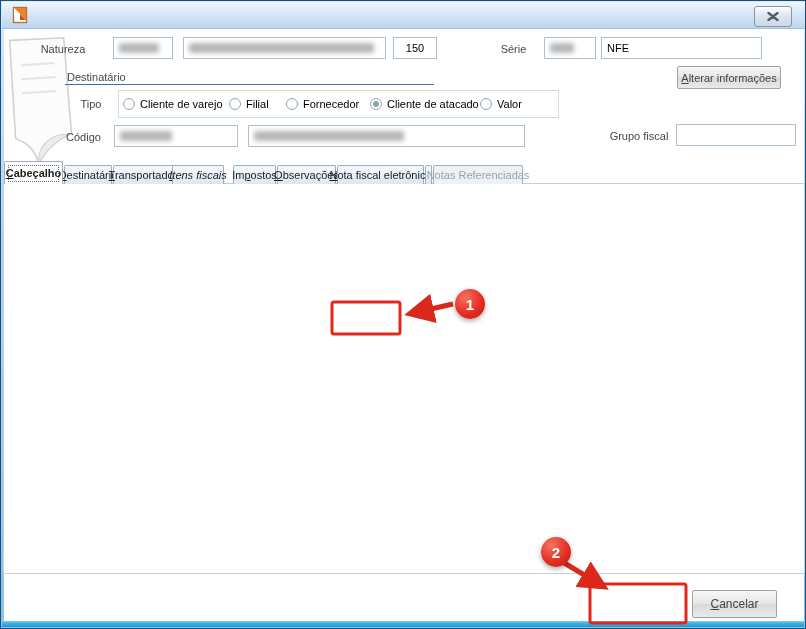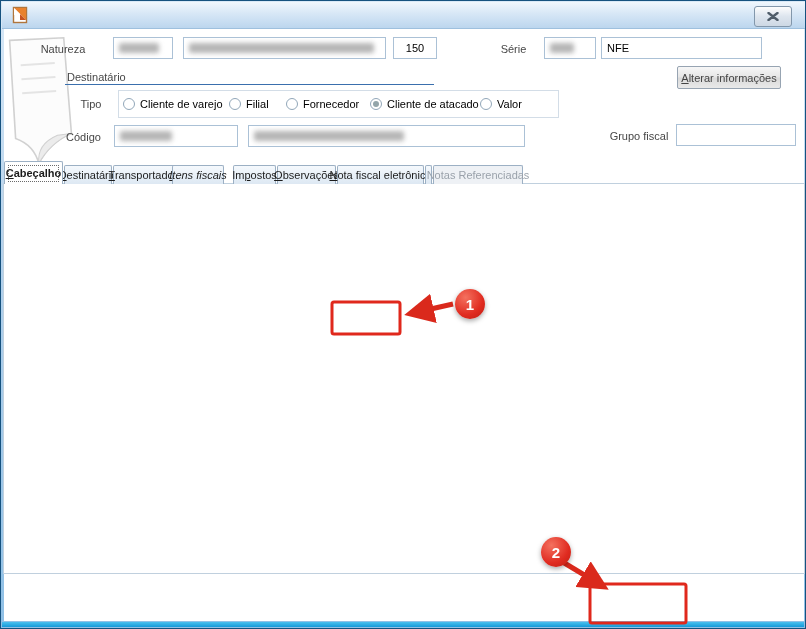--- a/index.html
+++ b/index.html
@@ -359,20 +359,23 @@
         <div class="tcell" style="flex:1;border-right:none;"></div>
       </div>
     </div>
     <div class="scrollbar">
       <div class="sb-btn">
         <span class="chev up"></span>
       </div>
     </div>
   </div>
 
+  <div class="btn" style="left:691px;top:589px;width:85px;height:28px;">
+    <span><span class="u">C</span><span>ancelar</span></span>
+  </div>
 
   <svg class="overlay" width="806" height="629" viewBox="0 0 806 629">
     <defs>
       <marker id="ah" markerWidth="6" markerHeight="6" refX="4.2" refY="3" orient="auto">
         <path d="M0,0 L6,3 L0,6 Z" fill="#da291c"></path>
       </marker>
     </defs>
     <rect x="331" y="301" width="68" height="32" rx="2" fill="none" stroke="#e0281c" stroke-width="3"></rect>
     <line x1="452" y1="303" x2="412" y2="312" stroke="#da291c" stroke-width="5" marker-end="url(#ah)"></line>
     <rect x="589" y="583" width="96" height="39" rx="2" fill="none" stroke="#e0281c" stroke-width="3"></rect>

